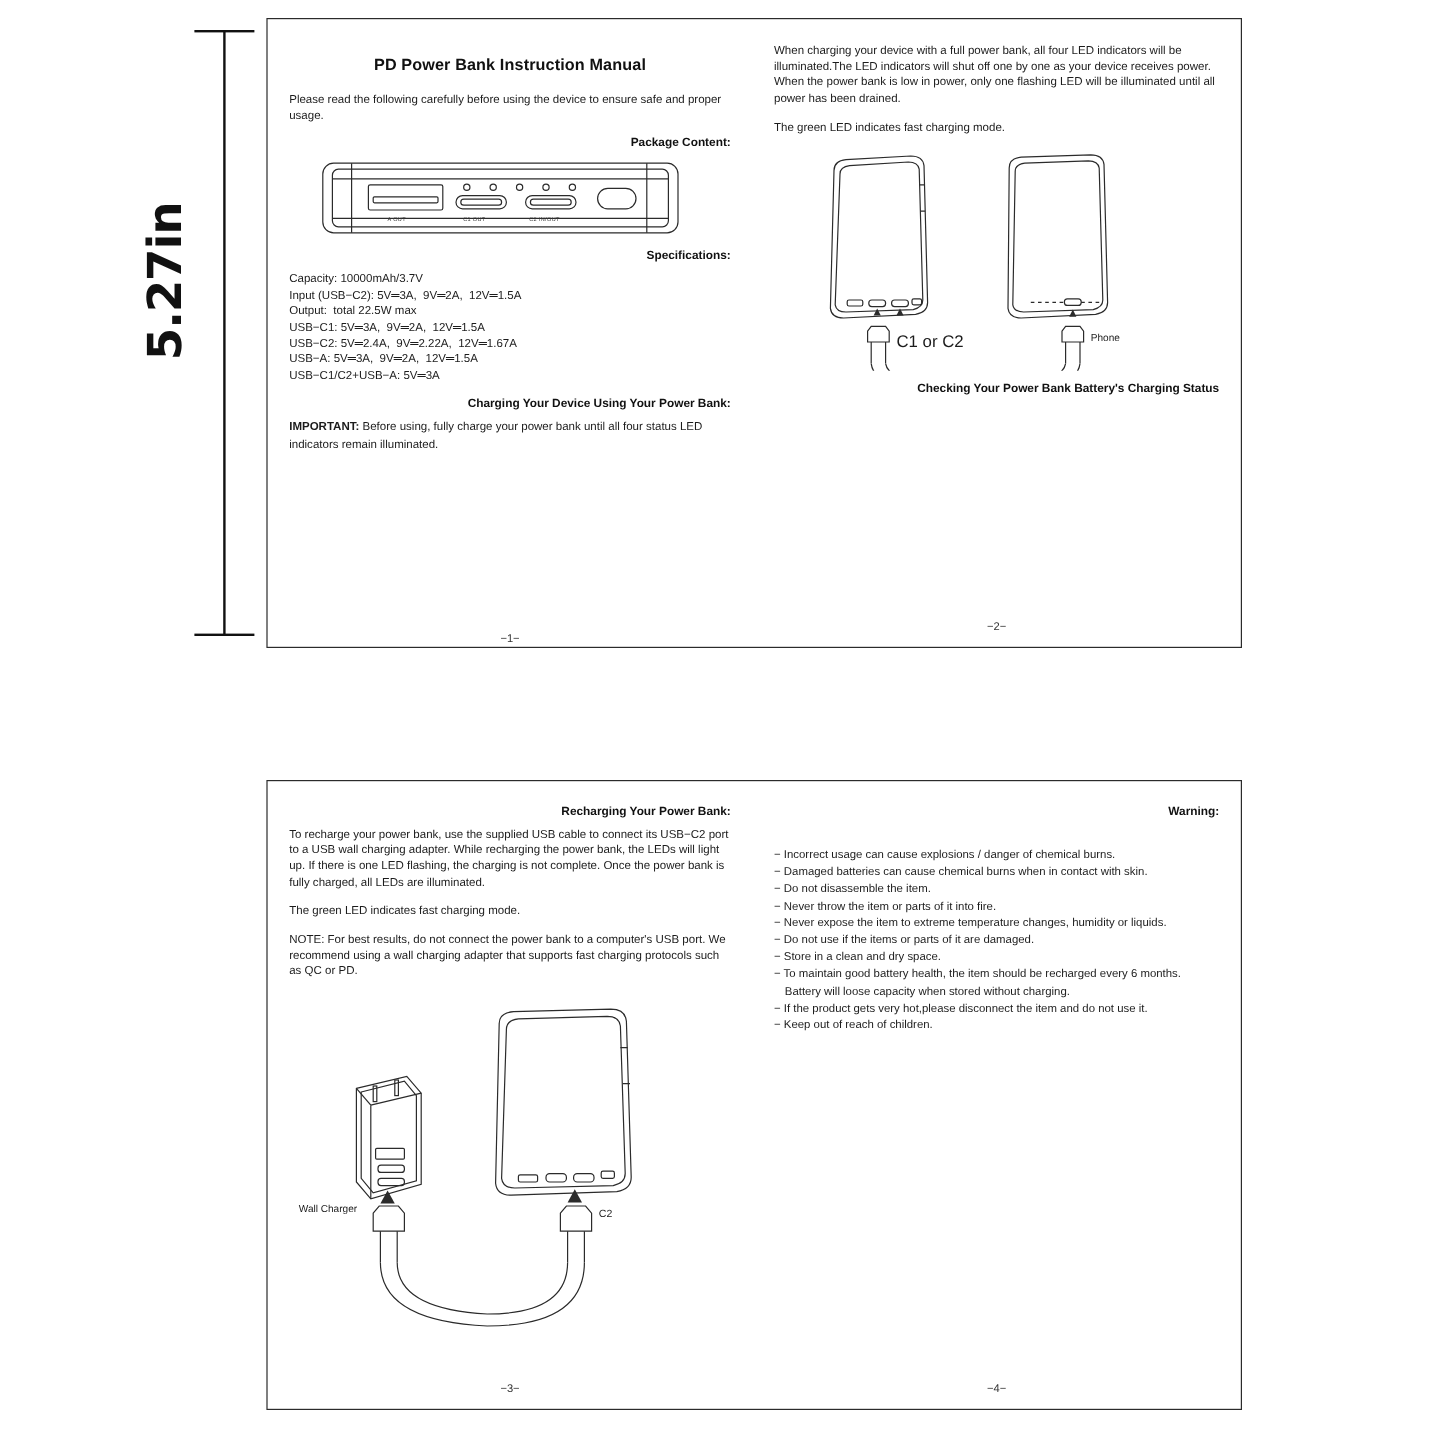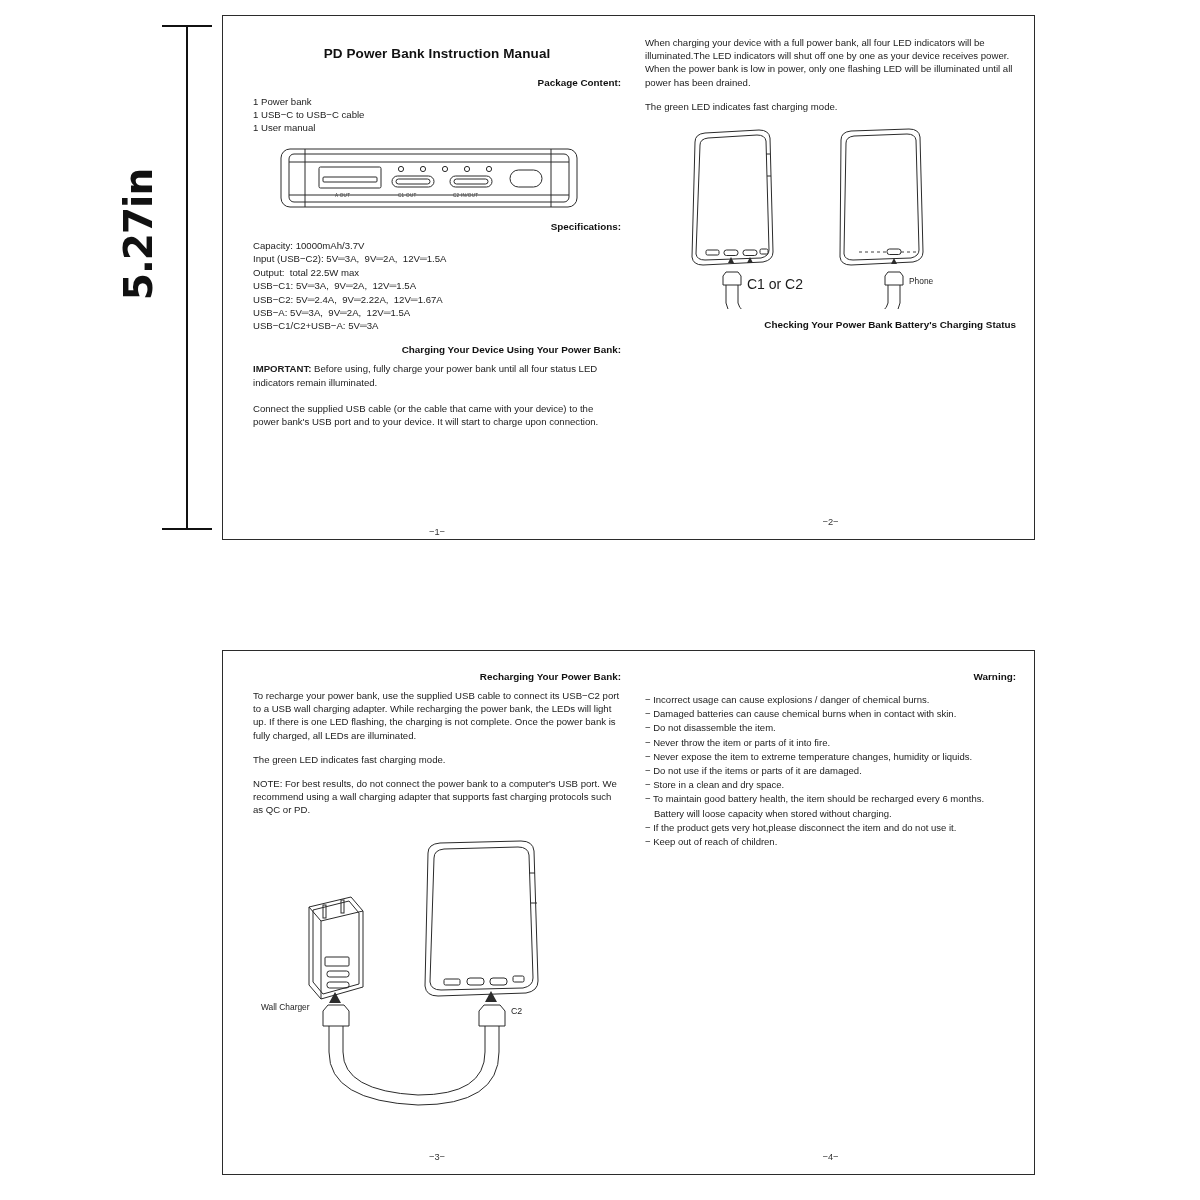--- a/index.html
+++ b/index.html
@@ -9,21 +9,21 @@
     font-family:"Liberation Sans","DejaVu Sans",sans-serif;
     color:#1a1a1a;
     position:relative;
     overflow:hidden;
     -webkit-font-smoothing:antialiased;
   }
   .sheet{position:absolute;box-sizing:border-box;border:1.5px solid #2b2b2b;background:#fff;}
   #sheet-top{left:222px;top:15px;width:813px;height:525px;}
   #sheet-bottom{left:222px;top:650px;width:813px;height:525px;}
   .page{position:absolute;top:0;height:100%;box-sizing:border-box;}
-  .page-left{left:12px;width:406px;padding:18px 20px 0 18px;}
+  .page-left{left:0;width:406px;padding:18px 20px 0 18px;}
   .page-right{left:406px;width:407px;padding:18px 20px 0 16px;}
   .page-inner{position:relative;height:100%;}
 
   .doc-title{
     text-align:center;font-size:13.5px;font-weight:bold;
     letter-spacing:.1px;margin:12px 0 16px 0;color:#111;
   }
   p.body{font-size:9.6px;line-height:13.2px;margin:0 0 11px 0;color:#1c1c1c;}
   h3.sec{font-size:9.9px;font-weight:bold;margin:0 0 7px 0;color:#111;text-align:right;}
   ul.plain{list-style:none;margin:0 0 11px 0;padding:0;}
@@ -68,27 +68,23 @@
   <div class="line"></div>
   <div class="cap bot"></div>
   <div class="label">5.27in</div>
 </div>
 
 <div class="sheet" id="sheet-top">
 
   <div class="page page-left">
     <div class="page-inner">
       <div class="doc-title">PD Power Bank Instruction Manual</div>
+      <p class="body">Please read the following carefully before using the device to ensure safe and proper usage.</p>
 
       <h3 class="sec">Package Content:</h3>
-      <ul class="plain">
-        <li>1 Power bank</li>
-        <li>1 USB−C to USB−C cable</li>
-        <li>1 User manual</li>
-      </ul>
 
       <div class="fig" style="margin:6px 0 10px 26px;">
         <svg width="300" height="66" viewBox="0 0 300 66" fill="none" stroke="#2b2b2b" stroke-width="1">
           <rect x="2" y="4" width="296" height="58" rx="9" ry="9"></rect>
           <rect x="10" y="9" width="280" height="48" rx="5" ry="5"></rect>
           <line x1="26" y1="4" x2="26" y2="62"></line>
           <line x1="272" y1="4" x2="272" y2="62"></line>
           <line x1="10" y1="17" x2="290" y2="17"></line>
           <line x1="10" y1="50" x2="290" y2="50"></line>
 
@@ -122,21 +118,20 @@
         <li>USB−C1: 5V═3A,  9V═2A,  12V═1.5A</li>
         <li>USB−C2: 5V═2.4A,  9V═2.22A,  12V═1.67A</li>
         <li>USB−A: 5V═3A,  9V═2A,  12V═1.5A</li>
         <li>USB−C1/C2+USB−A: 5V═3A</li>
       </ul>
 
       <h3 class="sec">Charging Your Device Using Your Power Bank:</h3>
       <p class="body" style="line-height:14.5px;">
         <span class="strong">IMPORTANT:</span><span> Before using, fully charge your power bank until all four status LED indicators remain illuminated.</span>
       </p>
-      <p class="body">Connect the supplied USB cable (or the cable that came with your device) to the power bank's USB port and to your device. It will start to charge upon connection.</p>
 
       <div class="pagenum">−1−</div>
     </div>
   </div>
 
   <div class="page page-right">
     <div class="page-inner">
       <p class="body" style="margin-top:2px;">When charging your device with a full power bank, all four LED indicators will be illuminated.The LED indicators will shut off one by one as your device receives power. When the power bank is low in power, only one flashing LED will be illuminated until all power has been drained.</p>
       <p class="body">The green LED indicates fast charging mode.</p>
 
@@ -248,21 +243,21 @@
         <div style="position:absolute;left:-2px;top:163px;font-size:8.4px;color:#1c1c1c;">Wall Charger</div>
         <div style="position:absolute;left:248px;top:167px;font-size:8.8px;color:#1c1c1c;">C2</div>
       </div>
 
       <div class="pagenum">−3−</div>
     </div>
   </div>
 
   <div class="page page-right">
     <div class="page-inner">
-      <h3 class="sec" style="margin-top:2px;margin-bottom:11px;">Warning:</h3>
+      <h3 class="sec" style="margin-top:2px;margin-bottom:24px;">Warning:</h3>
       <ul class="warn">
         <li>− Incorrect usage can cause explosions / danger of chemical burns.</li>
         <li>− Damaged batteries can cause chemical burns when in contact with skin.</li>
         <li>− Do not disassemble the item.</li>
         <li>− Never throw the item or parts of it into fire.</li>
         <li>− Never expose the item to extreme temperature changes, humidity or liquids.</li>
         <li>− Do not use if the items or parts of it are damaged.</li>
         <li>− Store in a clean and dry space.</li>
         <li>− To maintain good battery health, the item should be recharged every 6 months.</li>
         <li class="cont">Battery will loose capacity when stored without charging.</li>

